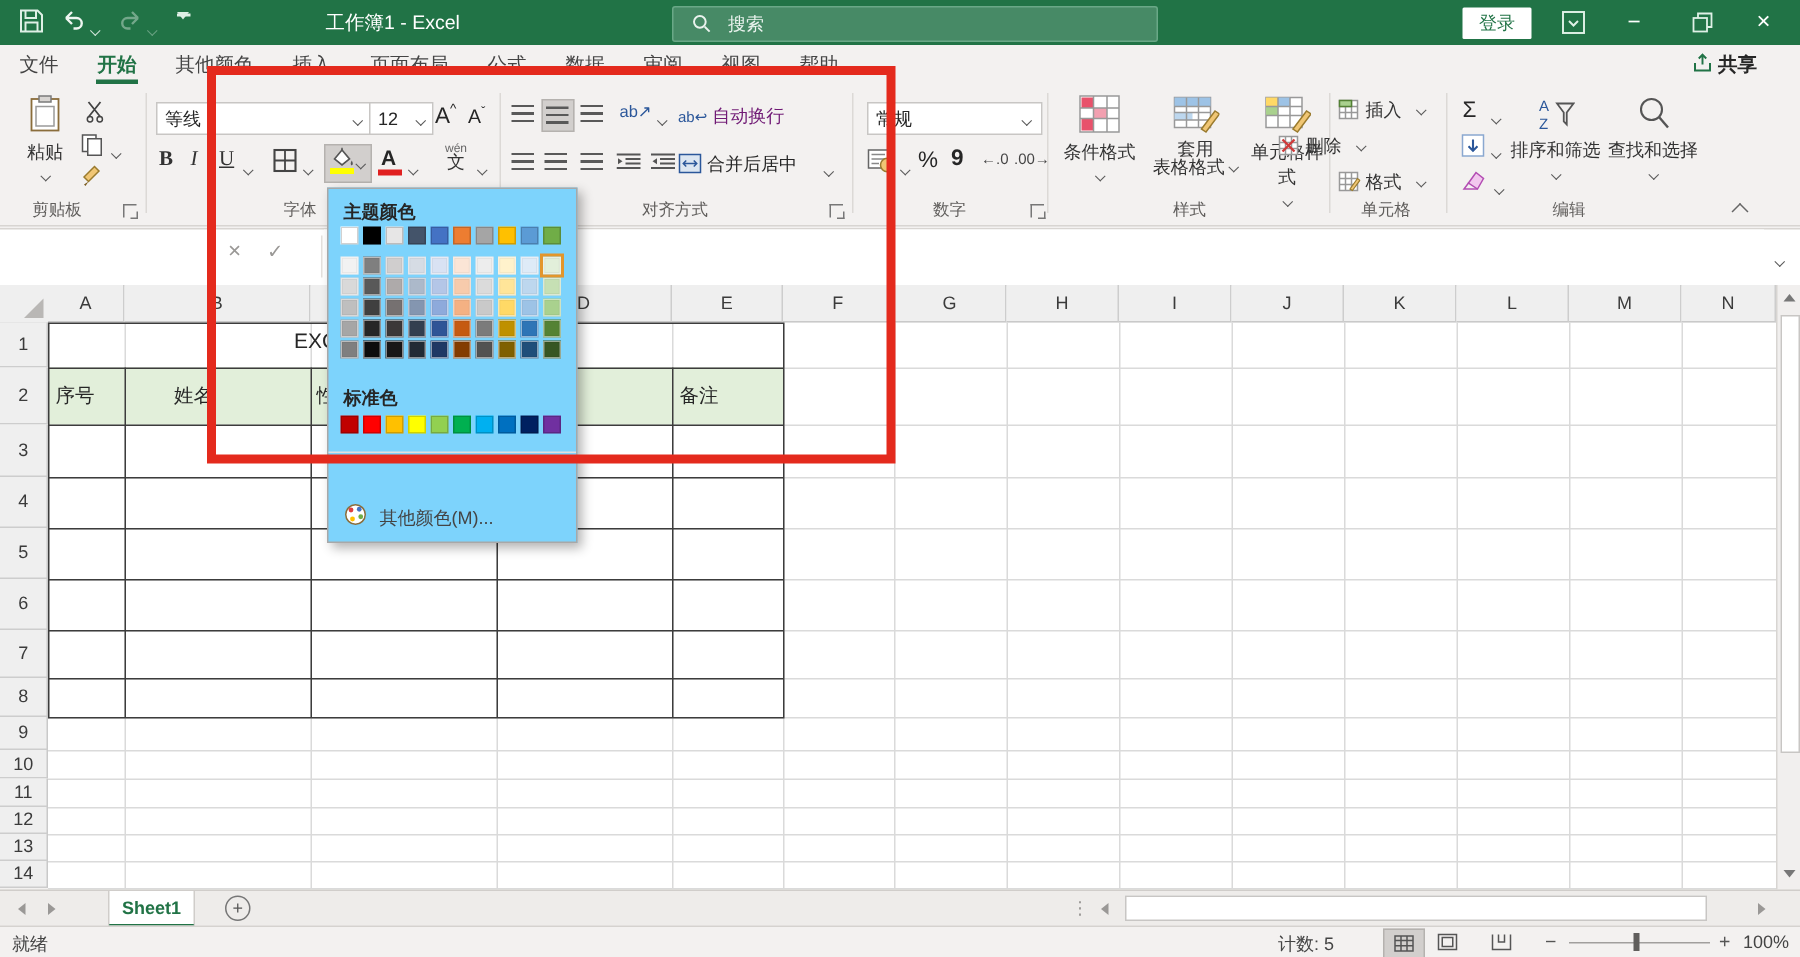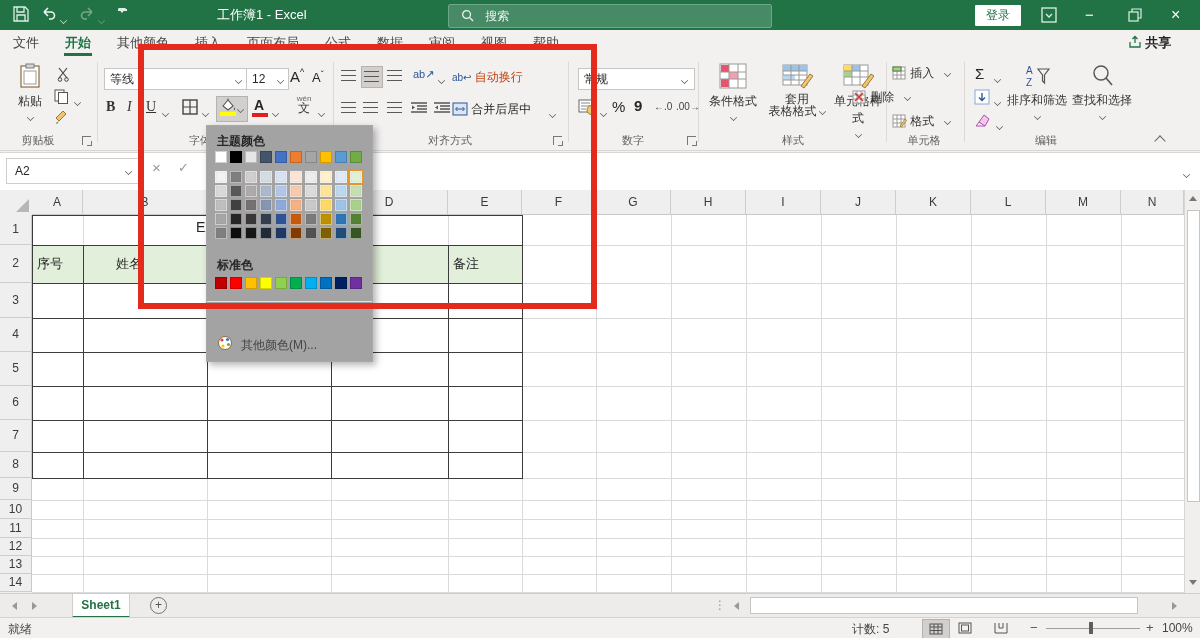--- a/index.html
+++ b/index.html
@@ -35,21 +35,21 @@
   #corner{position:absolute;left:0;top:190px;width:32px;height:25px;background:#efefef;border-right:1px solid #c9c9c9;border-bottom:1px solid #c9c9c9;}
   #corner::after{content:"";position:absolute;right:3px;bottom:3px;border-left:13px solid transparent;border-bottom:13px solid #b9b7b5;}
   .colhdr{position:absolute;top:190px;height:24px;line-height:24px;text-align:center;background:#efefef;border-right:1px solid #cdcdcd;border-bottom:1px solid #c9c9c9;color:#3b3b3b;font-size:12px;}
   .rowhdr{position:absolute;left:0;width:31px;text-align:center;background:#efefef;border-right:1px solid #c9c9c9;border-bottom:1px solid #cdcdcd;color:#3b3b3b;font-size:12px;}
   .vline{position:absolute;width:1px;background:#dadada;}
   .hline{position:absolute;height:1px;background:#dadada;}
   .tblv{position:absolute;width:1px;background:#3c3c3c;}
   .tblh{position:absolute;height:1px;background:#3c3c3c;}
   .cellTxt{position:absolute;font-size:13px;color:#262626;line-height:38px;height:38px;}
   
-  #dropdown{position:absolute;left:206px;top:125px;width:165px;height:235px;background:#a3a3a3;border:1px solid #a8a8a8;box-shadow:3px 3px 7px rgba(0,0,0,.3);z-index:40;}
+  #dropdown{position:absolute;left:218px;top:125px;width:165px;height:235px;background:#7dd3fc;border:1px solid #a8a8a8;box-shadow:3px 3px 7px rgba(0,0,0,.3);z-index:40;}
   .dd-label{position:absolute;left:10px;font-weight:bold;color:#262626;font-size:12px;}
   .swrow{display:flex;gap:3px;height:13px;margin-bottom:1px;}
   .sw{display:inline-block;width:12px;height:12px;box-shadow:inset 0 0 0 1px rgba(0,0,0,.18);}
   .tint{height:12px;box-shadow:inset 0 0 0 1px rgba(255,255,255,.5), inset 0 0 0 1.5px rgba(0,0,0,.06);}
   .sel{outline:2px solid #e3962c;outline-offset:0;position:relative;z-index:2;}
   .dd-item-label{position:absolute;left:34px;color:#444;font-size:12px;}
   
   #sheettabs{position:absolute;left:0;top:593px;width:1200px;height:24px;background:#eeecea;border-top:1px solid #d0cdca;}
   #statusbar{position:absolute;left:0;top:617px;width:1200px;height:21px;background:#f3f1f0;border-top:1px solid #d5d2cf;color:#444;}
   .tri-l{border-top:4px solid transparent;border-bottom:4px solid transparent;border-right:5px solid #9a9896;}
@@ -205,21 +205,21 @@
     <span class="abs" style="left:318px;top:49px;"><i class="chev"></i></span>
     <div class="g-label" style="left:170px;width:60px;">字体</div>
 
     <span class="abs" style="left:341px;top:13px;"><i class="bars"></i></span>
     <span class="abs btn-pressed" style="left:361px;top:9px;width:20px;height:20px;"><i class="bars" style="margin:4px 0 0 2px;"></i></span>
     <span class="abs" style="left:387px;top:13px;"><i class="bars"></i></span>
     <span class="abs" style="left:413px;top:11px;color:#2b579a;font-size:11px;transform:rotate(-0deg);">ab↗</span>
     <span class="abs" style="left:438px;top:16px;"><i class="chev"></i></span>
     <span class="abs" style="left:452px;top:12px;">
       <span style="color:#2b579a;font-size:10px;">ab↩</span>
-      <span style="color:#c2410c;">自动换行</span>
+      <span style="color:#701a75;">自动换行</span>
     </span>
     <span class="abs" style="left:341px;top:45px;"><i class="bars"></i></span>
     <span class="abs" style="left:363px;top:45px;"><i class="bars"></i></span>
     <span class="abs" style="left:387px;top:45px;"><i class="bars"></i></span>
     <span class="abs" style="left:411px;top:45px;"><svg width="17" height="12" viewBox="0 0 17 12">
           <path d="M0 1 H16 M6 4 H16 M6 7 H16 M0 10 H16" stroke="#555" stroke-width="1.3"></path>
           <path d="M4 5.5 L1 3.5 V7.5 z" fill="#555"></path>
         </svg></span>
     <span class="abs" style="left:434px;top:45px;"><svg width="17" height="12" viewBox="0 0 17 12">
           <path d="M0 1 H16 M6 4 H16 M6 7 H16 M0 10 H16" stroke="#555" stroke-width="1.3"></path>
@@ -344,24 +344,20 @@
             <path d="M17 15 L23 22" stroke="#555" stroke-width="1.6"></path>
           </svg></span>
       <div>查找和选择</div>
       <i class="chev"></i>
     </div>
     <div class="g-label" style="left:1018px;width:56px;">编辑</div>
     <span class="abs chevup" style="left:1156px;top:80px;transform:rotate(45deg);border-color:#666;"></span>
   </div>
 
   <div id="fbar">
-    <div class="abs" style="left:6px;top:5px;width:124px;height:24px;border:1px solid #d0cdca;background:#fff;line-height:24px;padding-left:8px;color:#262626;">
-      <span>A2</span>
-      <i class="chev" style="position:absolute;right:7px;top:9px;"></i>
-    </div>
     <div class="abs" style="left:138px;top:4px;width:1px;height:28px;background:#d8d5d2;"></div>
     <span class="abs" style="left:152px;top:6px;font-size:15px;color:#9a9896;">×</span>
     <span class="abs" style="left:178px;top:7px;font-size:13px;color:#9a9896;">✓</span>
     <div class="abs" style="left:214px;top:4px;width:1px;height:28px;background:#e4e1de;"></div>
     <div class="abs" style="left:216px;top:0;width:960px;height:36px;background:#fff;"></div>
     <span class="abs" style="left:1183px;top:14px;"><i class="chev"></i></span>
   </div>
 
   <div id="grid-bg" class="abs" style="left:32px;top:215px;width:1152px;height:378px;background:#fff;"></div>
   <div id="corner"></div>

